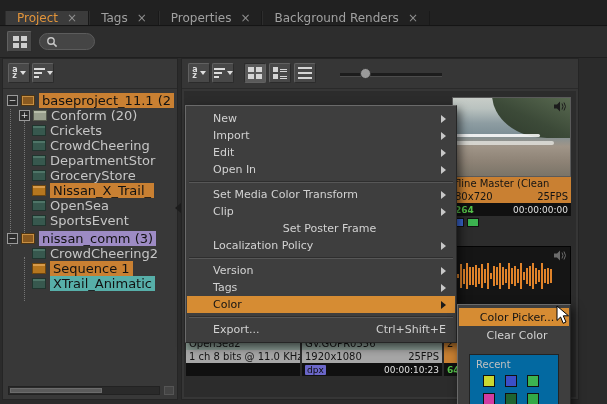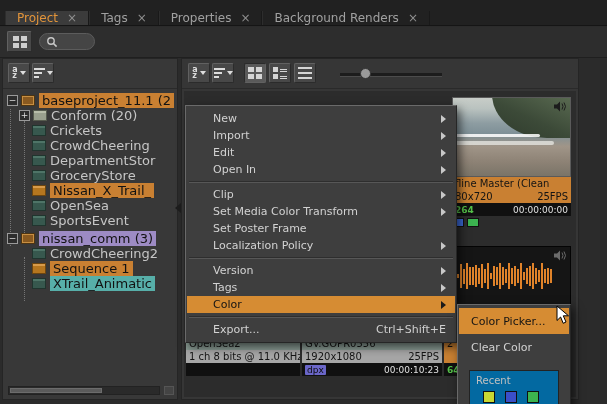--- a/index.html
+++ b/index.html
@@ -89,32 +89,32 @@
   .chip{width:10px;height:7px;border:1px solid #111;}
   .card-audio{position:absolute;left:452px;top:246px;width:119px;height:60px;background:#151515;border:1px solid #040404;
               z-index:1;box-sizing:border-box;}
   .wfbars{position:absolute;left:4px;right:18px;top:0;bottom:0;display:flex;align-items:center;overflow:hidden;}
   .wfbars i{display:block;width:2px;margin-right:1px;flex:none;}
 
   
   .ctxmenu{position:absolute;left:185px;top:105px;width:272px;padding:4px 1px;background:#3e3e3e;
            border:1px solid;border-color:#6a6a6a #262626 #262626 #6a6a6a;box-shadow:3px 4px 9px rgba(0,0,0,.6);
            z-index:10;box-sizing:border-box;}
-  .mi{display:flex;align-items:center;height:17px;padding:0 9px 0 26px;font-size:11px;color:#d2d2d2;cursor:default;}
+  .mi{display:flex;align-items:center;height:17px;padding:0 9px 0 26px;font-size:11px;color:#d2d2d2;cursor:default;justify-content:center;}
   .mi.hl{background:#d68c33;color:#141414;}
   .ma{width:0;height:0;border-top:4px solid transparent;border-bottom:4px solid transparent;border-left:5px solid #c8c8c8;margin-left:auto;}
   .mi.hl .ma{border-left-color:#1a1a1a;}
   .sc{margin-left:auto;color:#cfcfcf;font-size:11px;}
   .msep{height:0;border-top:1px solid #2e2e2e;border-bottom:1px solid #575757;margin:3px 2px;}
 
   
   .submenu{position:absolute;left:457px;top:304px;width:114px;padding:3px 1px;background:#3e3e3e;
            border:1px solid;border-color:#6a6a6a #262626 #262626 #6a6a6a;box-shadow:3px 4px 9px rgba(0,0,0,.6);
            z-index:11;box-sizing:border-box;}
-  .submenu .mi{padding:0 6px 0 12px;height:26px;}
+  .submenu .mi{padding:0 6px 0 12px;height:18px;}
   .recent{margin:10px;background:#0369a1;border:1px solid #232323;padding:3px 4px 7px;}
   .recent-label{font-size:10px;color:#c0c0c0;margin:1px 0 5px 2px;}
   .swatches{display:grid;grid-template-columns:repeat(3,12px);gap:6px 10px;padding-left:9px;}
   .swatch{width:12px;height:12px;border:1px solid #101010;box-sizing:border-box;}
 
   .cursor{position:absolute;left:556px;top:305px;z-index:20;}
 </style>
 </head>
 <body>
 
@@ -409,25 +409,25 @@
     <div class="mi">
       <span>Edit</span>
       <span class="ma"></span>
     </div>
     <div class="mi">
       <span>Open In</span>
       <span class="ma"></span>
     </div>
     <div class="msep"></div>
     <div class="mi">
+      <span>Set Media Color Transform</span>
+      <span class="ma"></span>
+    </div>
+    <div class="mi">
       <span>Clip</span>
-      <span class="ma"></span>
-    </div>
-    <div class="mi">
-      <span>Set Media Color Transform</span>
       <span class="ma"></span>
     </div>
     <div class="mi">
       <span>Set Poster Frame</span>
     </div>
     <div class="mi">
       <span>Localization Policy</span>
       <span class="ma"></span>
     </div>
     <div class="msep"></div>

